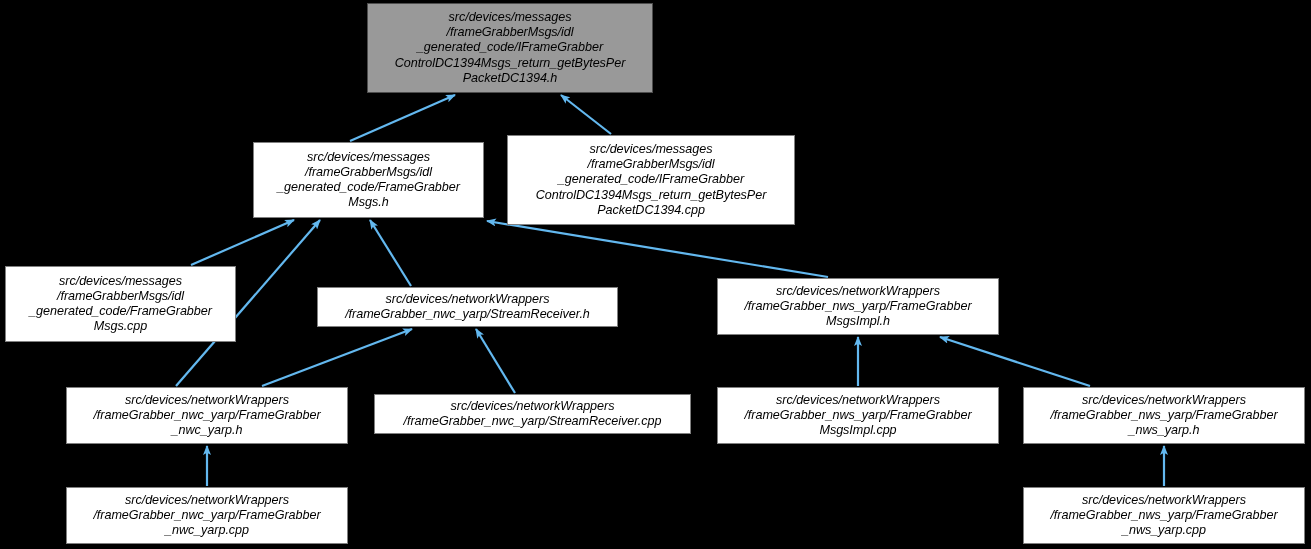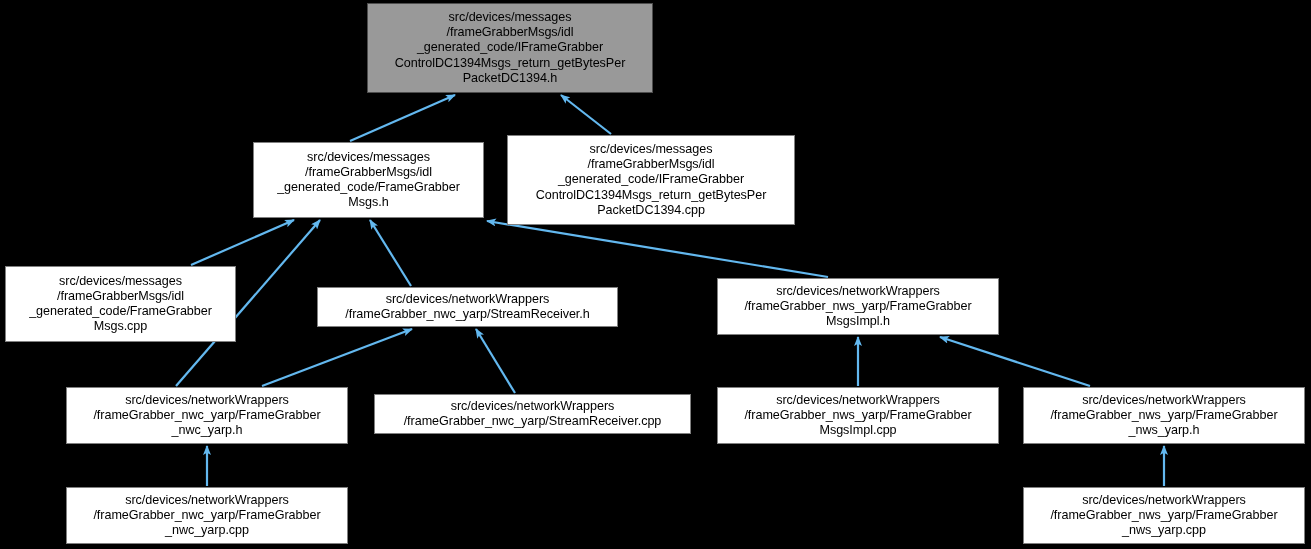--- a/index.html
+++ b/index.html
@@ -42,20 +42,21 @@
   }
   .node.root {
     background: #999999;
     border: 1px solid #4d4d4d;
   }
   .node-text {
     display: block;
     width: 100%;
     padding: 0 3px;
     box-sizing: border-box;
+    font-style: italic;
   }
 </style>
 </head>
 <body>
 
 <div id="canvas">
 
   <svg id="edge-layer" viewBox="0 0 1311 549" width="1311" height="549" xmlns="http://www.w3.org/2000/svg">
     <defs>
       <marker id="arrowhead" markerWidth="10" markerHeight="8" refX="9" refY="4" orient="auto" markerUnits="userSpaceOnUse">

